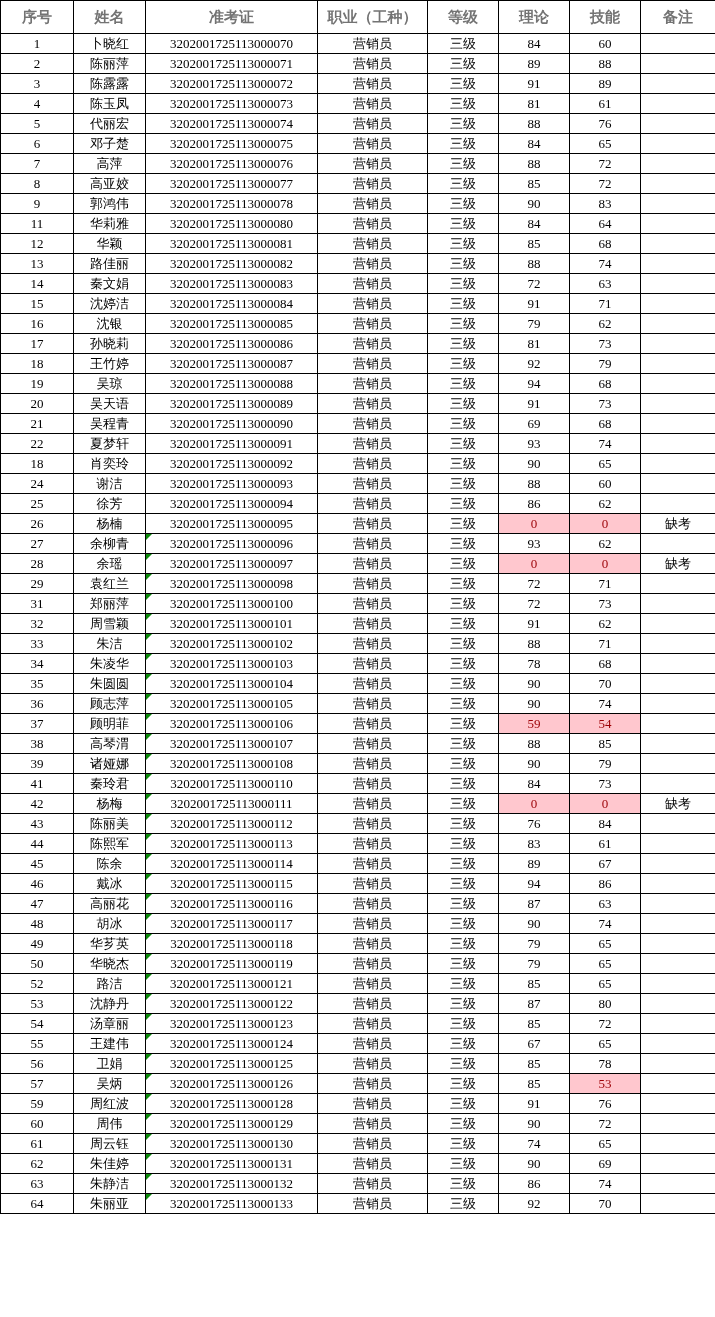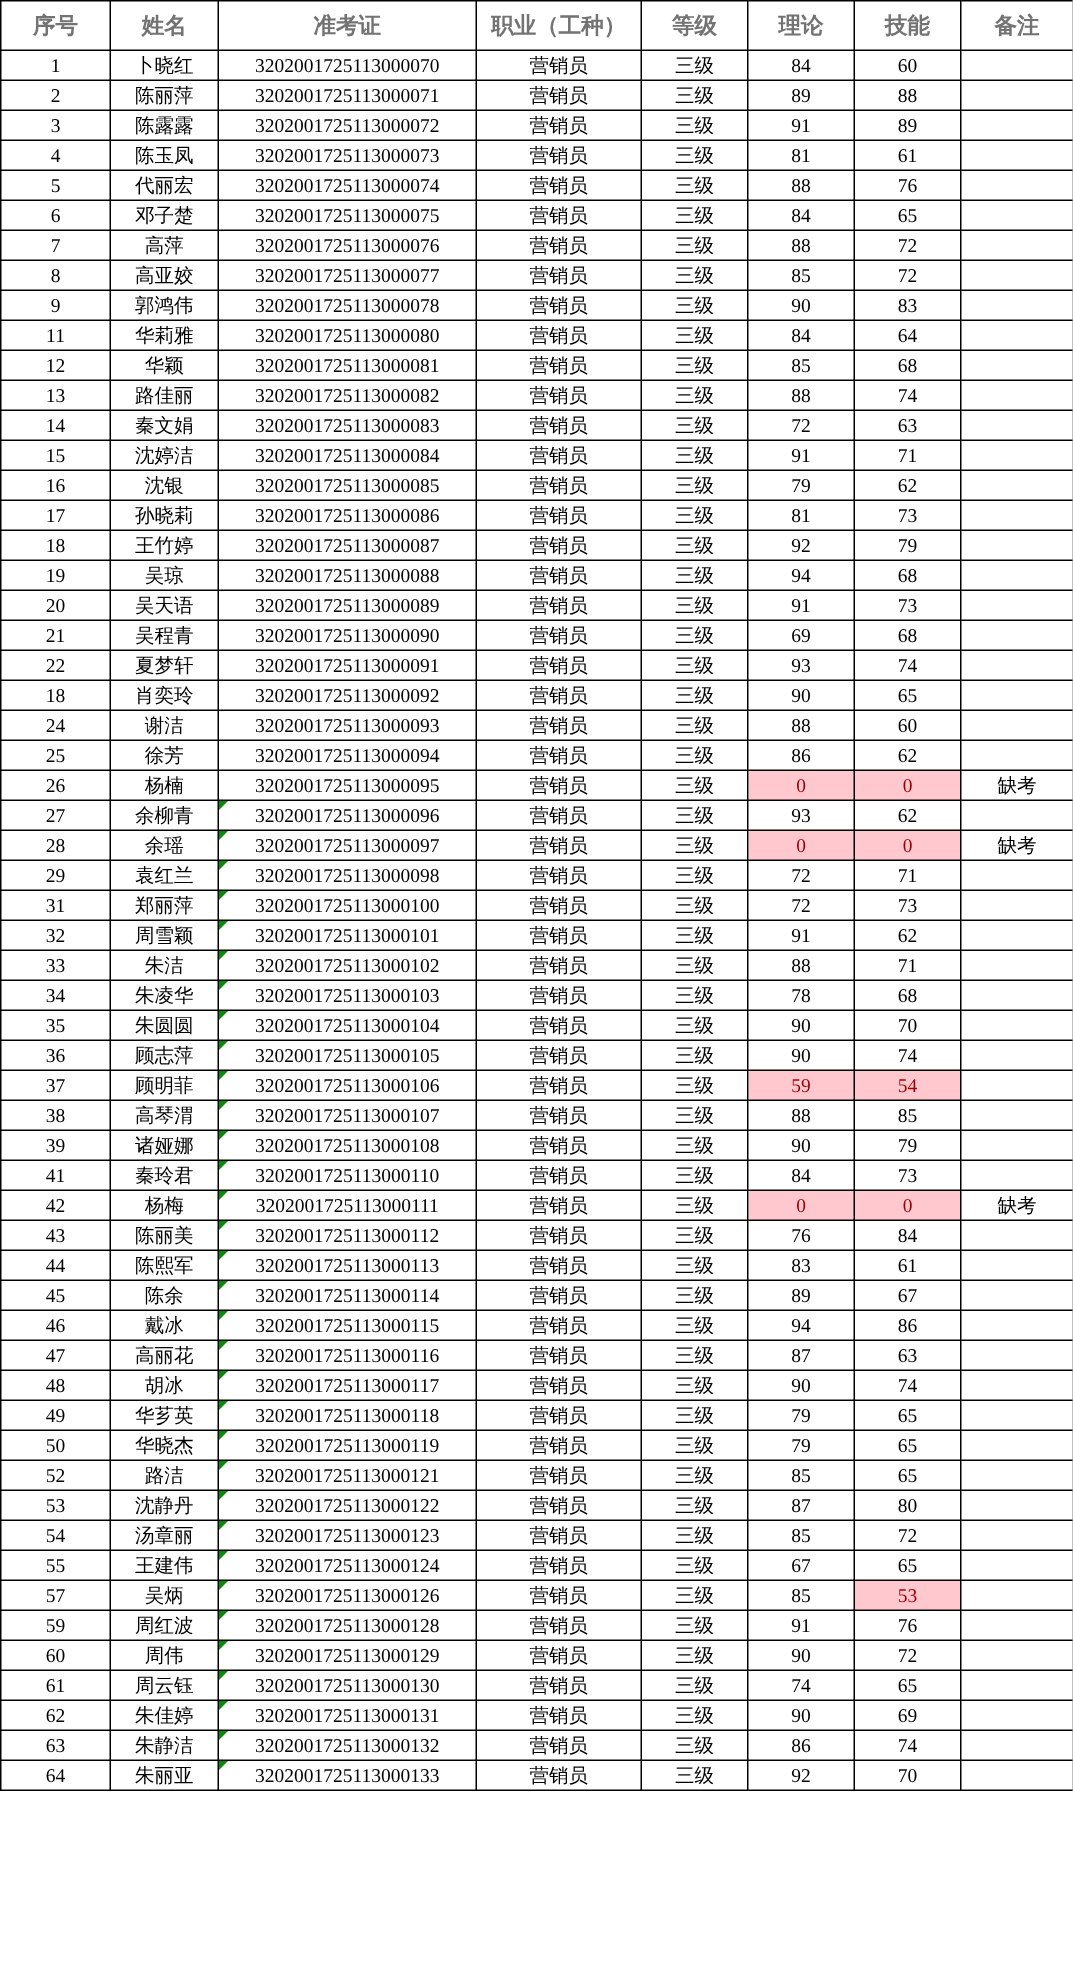--- a/index.html
+++ b/index.html
@@ -549,20 +549,30 @@
     <td>55</td>
     <td>王建伟</td>
     <td class="id-cell"><span class="tri"></span><span>3202001725113000124</span></td>
     <td>营销员</td>
     <td>三级</td>
     <td class="theory">67</td>
     <td class="skill">65</td>
     <td></td>
   </tr>
       <tr class="has-tri">
+    <td>56</td>
+    <td>卫娟</td>
+    <td class="id-cell"><span class="tri"></span><span>3202001725113000125</span></td>
+    <td>营销员</td>
+    <td>三级</td>
+    <td class="theory">85</td>
+    <td class="skill">78</td>
+    <td></td>
+  </tr>
+      <tr class="has-tri">
     <td>57</td>
     <td>吴炳</td>
     <td class="id-cell"><span class="tri"></span><span>3202001725113000126</span></td>
     <td>营销员</td>
     <td>三级</td>
     <td class="theory">85</td>
     <td class="skill bad">53</td>
     <td></td>
   </tr>
       <tr class="has-tri">

